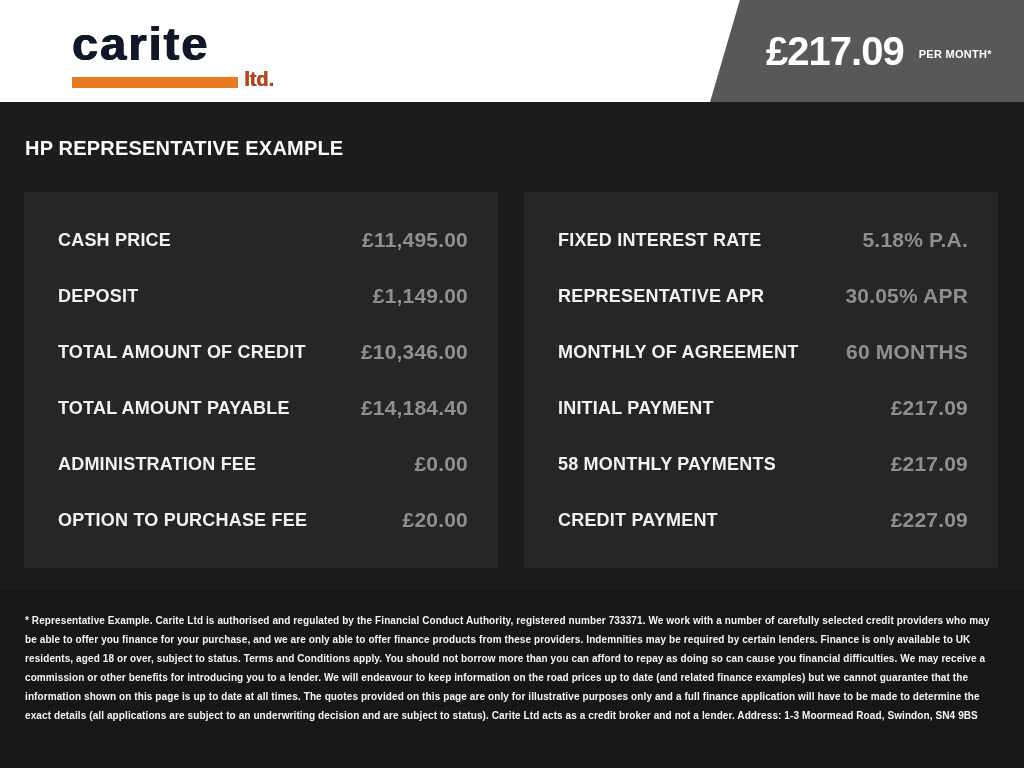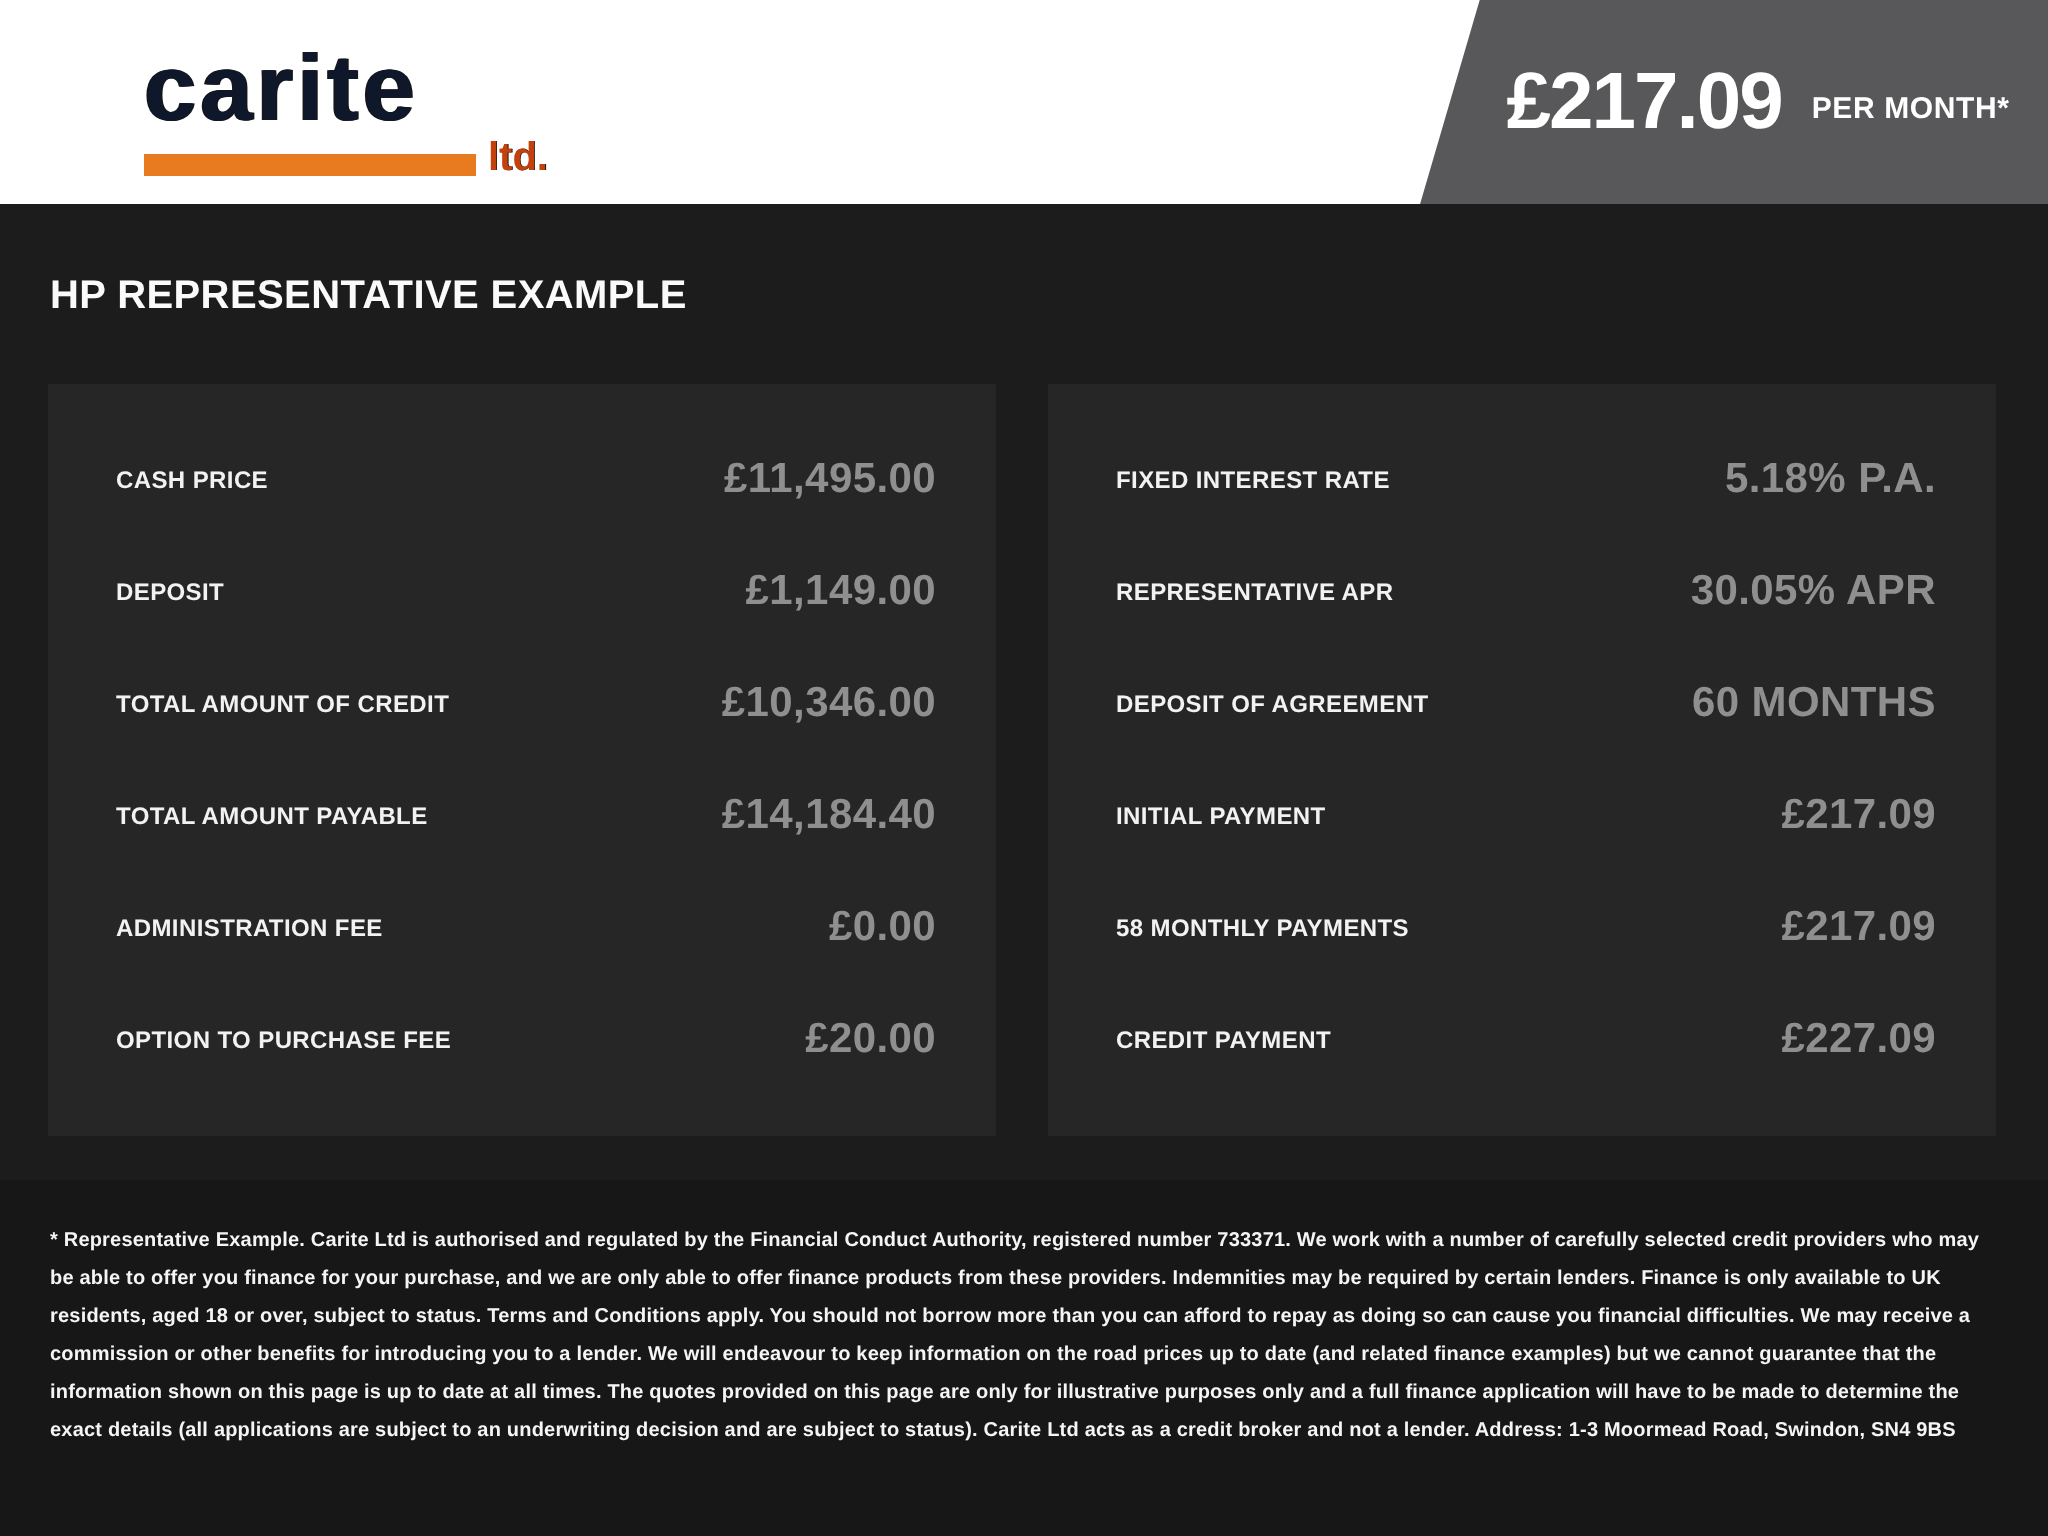--- a/index.html
+++ b/index.html
@@ -69,21 +69,21 @@
     padding-left: 34px;
     gap: 15px;
   }
   .price-amount {
     font-size: 40px;
     font-weight: bold;
     color: #ffffff;
     letter-spacing: -1px;
   }
   .price-period {
-    font-size: 15px;
+    font-size: 11px;
     font-weight: bold;
     color: #ffffff;
     letter-spacing: 0.3px;
     margin-top: 6px;
   }
 
   
   .main {
     position: relative;
     width: 100%;
@@ -116,21 +116,21 @@
     flex-direction: column;
     justify-content: space-between;
   }
   .finance-row {
     display: flex;
     justify-content: space-between;
     align-items: center;
     height: 52px;
   }
   .finance-label {
-    font-size: 12px;
+    font-size: 18px;
     font-weight: bold;
     color: #f2f2f2;
     letter-spacing: 0.2px;
     white-space: nowrap;
   }
   .finance-value {
     font-size: 21px;
     font-weight: bold;
     color: #8f8f8f;
     letter-spacing: 0.2px;
@@ -210,21 +210,21 @@
       <div class="panel">
         <div class="finance-row">
           <span class="finance-label">FIXED INTEREST RATE</span>
           <span class="finance-value">5.18% P.A.</span>
         </div>
         <div class="finance-row">
           <span class="finance-label">REPRESENTATIVE APR</span>
           <span class="finance-value">30.05% APR</span>
         </div>
         <div class="finance-row">
-          <span class="finance-label">DEPOSIT OF AGREEMENT</span>
+          <span class="finance-label">MONTHLY OF AGREEMENT</span>
           <span class="finance-value">60 MONTHS</span>
         </div>
         <div class="finance-row">
           <span class="finance-label">INITIAL PAYMENT</span>
           <span class="finance-value">£217.09</span>
         </div>
         <div class="finance-row">
           <span class="finance-label">58 MONTHLY PAYMENTS</span>
           <span class="finance-value">£217.09</span>
         </div>

